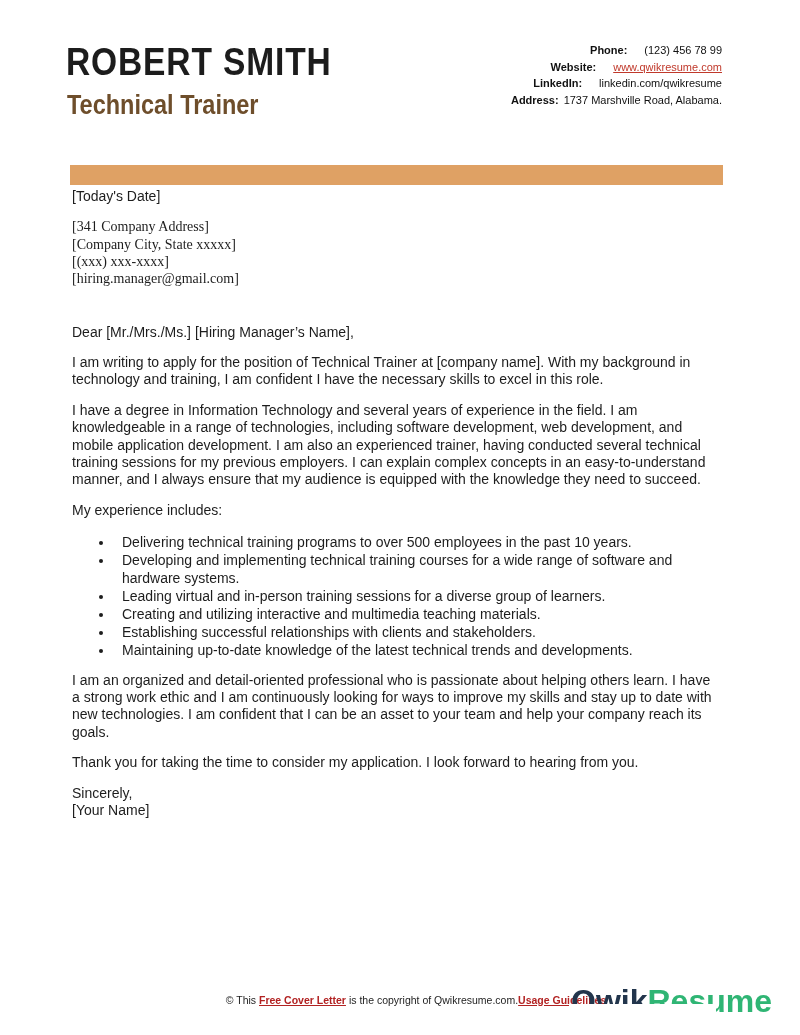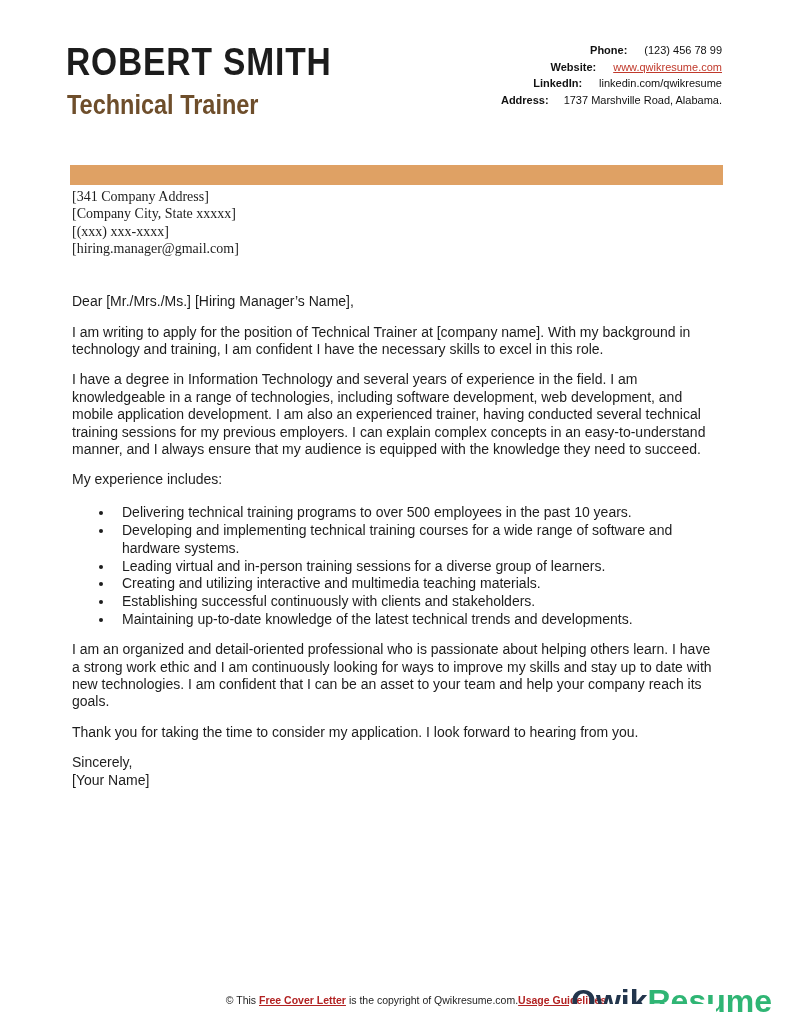--- a/index.html
+++ b/index.html
@@ -19,21 +19,21 @@
   .job-title {
     position:absolute; left:67px; top:90px; margin:0;
     font-size:27px; font-weight:bold; color:#6E4E2B;
     transform:scaleX(0.87); transform-origin:left top; white-space:nowrap;
   }
   .contact {
     position:absolute; top:42px; right:78px;
     font-size:11px; line-height:16.5px; color:#111;
   }
   .contact-row { display:flex; justify-content:flex-end; gap:17px; white-space:nowrap; }
-  .contact-row.no-gap { gap:15px; }
+  .contact-row.no-gap { gap:5px; }
   .contact-row .lbl { font-weight:bold; }
   .contact a.website-link { color:#C0392B; text-decoration:underline; cursor:pointer; }
 
   .accent-bar {
     position:absolute; left:70px; top:165px; width:653px; height:20px;
     background:#DFA164;
   }
 
   
   .letter {
@@ -88,40 +88,41 @@
       </div>
     <div class="contact-row no-gap">
         <span class="lbl">Address:</span>
         <span>1737 Marshville Road, Alabama.</span>
       </div>
   </div>
 
   <div class="accent-bar"></div>
 
   <main class="letter">
+    <p class="date-line">[Today's Date]</p>
 
     <div class="address-block">
       <div class="addr-line">[341 Company Address]</div>
       <div class="addr-line">[Company City, State xxxxx]</div>
       <div class="addr-line">[(xxx) xxx-xxxx]</div>
       <div class="addr-line">[hiring.manager@gmail.com]</div>
     </div>
 
     <p class="salutation">Dear [Mr./Mrs./Ms.] [Hiring Manager’s Name],</p>
 
     <p>I am writing to apply for the position of Technical Trainer at [company name]. With my background in technology and training, I am confident I have the necessary skills to excel in this role.</p>
     <p>I have a degree in Information Technology and several years of experience in the field. I am knowledgeable in a range of technologies, including software development, web development, and mobile application development. I am also an experienced trainer, having conducted several technical training sessions for my previous employers. I can explain complex concepts in an easy-to-understand manner, and I always ensure that my audience is equipped with the knowledge they need to succeed.</p>
     <p>My experience includes:</p>
 
     <ul>
       <li>Delivering technical training programs to over 500 employees in the past 10 years.</li>
       <li>Developing and implementing technical training courses for a wide range of software and hardware systems.</li>
       <li>Leading virtual and in-person training sessions for a diverse group of learners.</li>
       <li>Creating and utilizing interactive and multimedia teaching materials.</li>
-      <li>Establishing successful continuously with clients and stakeholders.</li>
+      <li>Establishing successful relationships with clients and stakeholders.</li>
       <li>Maintaining up-to-date knowledge of the latest technical trends and developments.</li>
     </ul>
 
     <p>I am an organized and detail-oriented professional who is passionate about helping others learn. I have a strong work ethic and I am continuously looking for ways to improve my skills and stay up to date with new technologies. I am confident that I can be an asset to your team and help your company reach its goals.</p>
     <p>Thank you for taking the time to consider my application. I look forward to hearing from you.</p>
 
     <p class="signoff-block"><span>Sincerely,</span><br><span>[Your Name]</span></p>
   </main>
 
   <p class="copyright"><span>© This</span> <a>Free Cover Letter</a> <span>is the copyright of Qwikresume.com.</span><a>Usage Guidelines</a></p>

